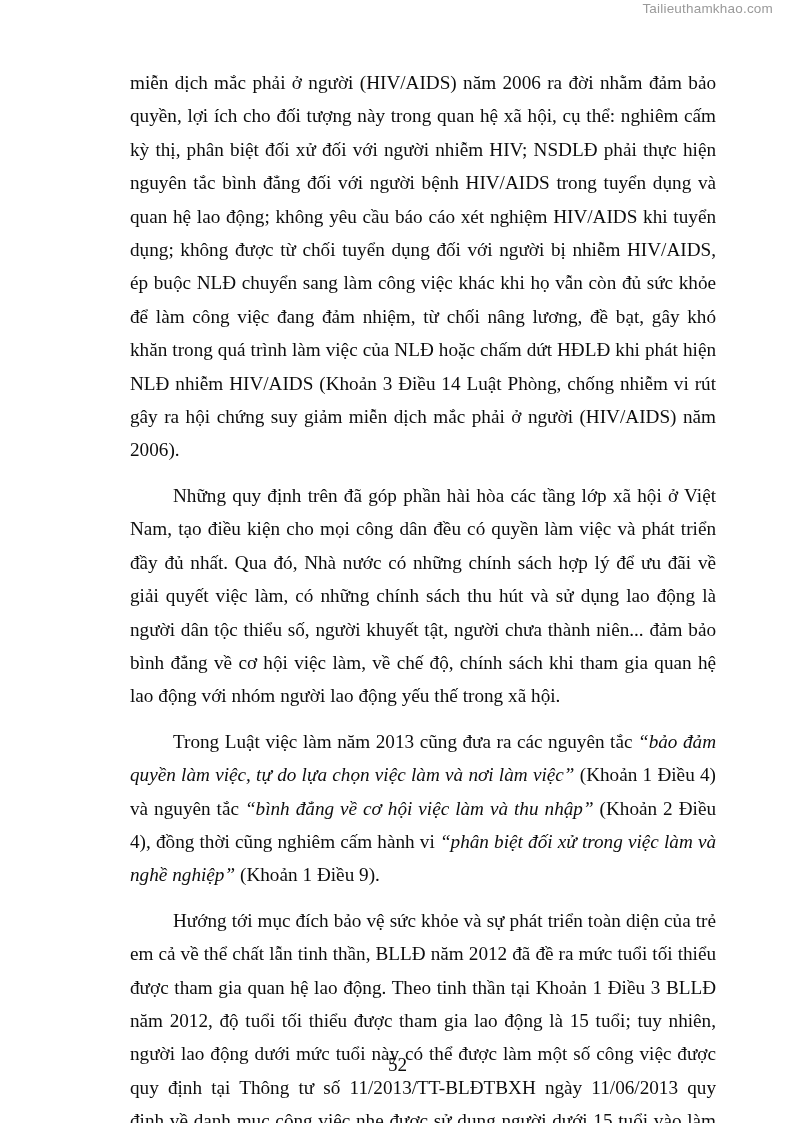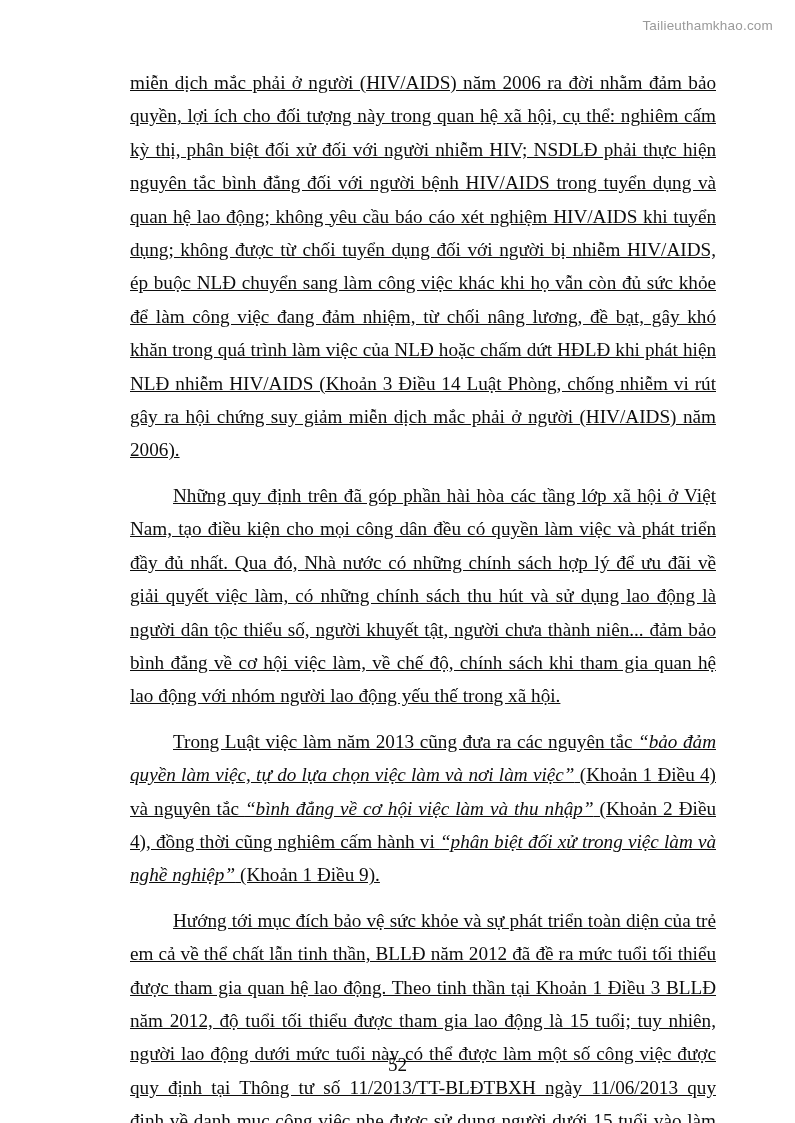--- a/index.html
+++ b/index.html
@@ -15,21 +15,21 @@
   .page {
     position: relative;
     width: 795px;
     height: 1123px;
     background: #ffffff;
     overflow: hidden;
     box-sizing: border-box;
   }
   .watermark {
     position: absolute;
-    top: 18px;
+    top: 1px;
     right: 22px;
     font-family: "Liberation Sans", "DejaVu Sans", sans-serif;
     font-size: 13.5px;
     letter-spacing: 0.2px;
     color: #9a9a9a;
     user-select: none;
     white-space: nowrap;
     text-align: right;
   }
   .content {
@@ -40,21 +40,20 @@
   }
   p.para {
     margin: 0;
     padding: 0;
     text-align: justify;
     text-justify: inter-word;
     font-size: 19.2px;
     line-height: 33.4px;
     color: #0d0d0d;
     word-spacing: 0.1px;
-    text-decoration: underline;
   }
   p.para.indent {
     text-indent: 43px;
   }
   p.para + p.para {
     margin-top: 12px;
   }
   .q {
     font-style: italic;
   }

